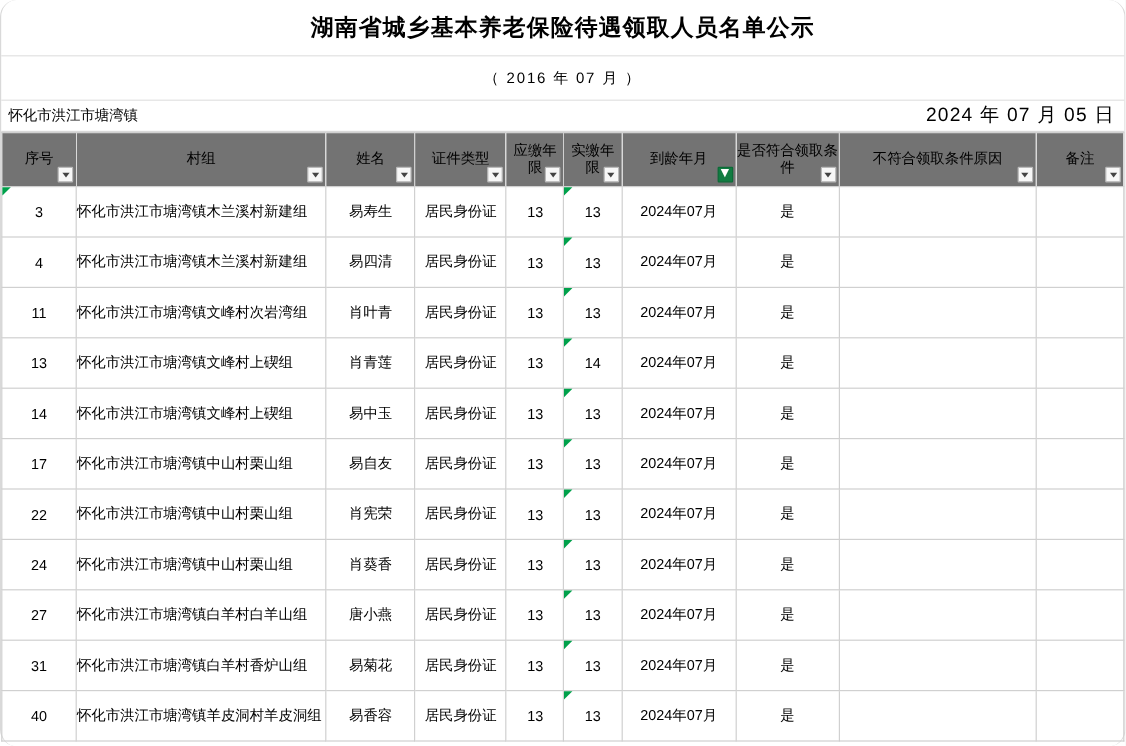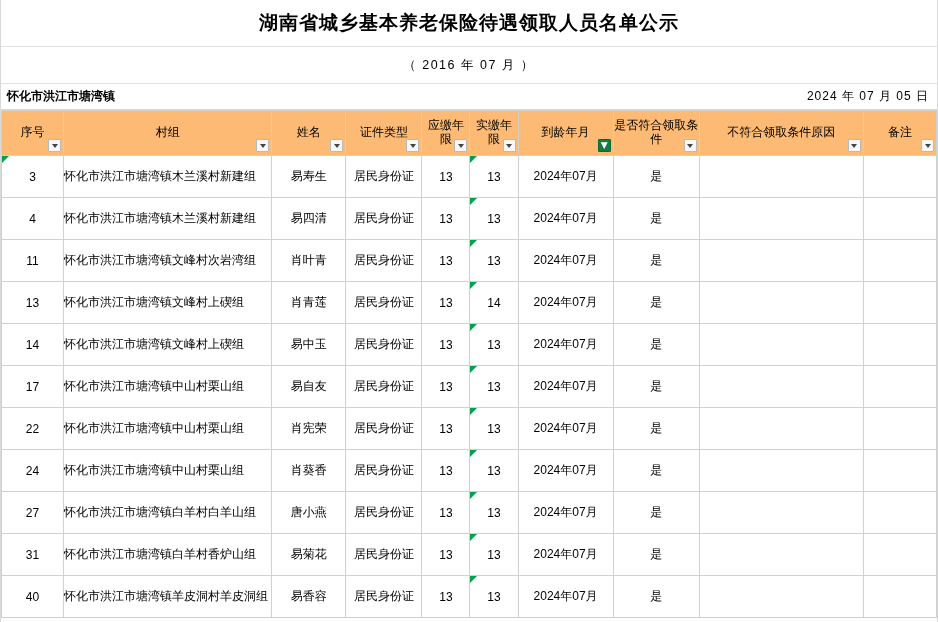--- a/index.html
+++ b/index.html
@@ -14,20 +14,21 @@
     color: #000000;
     overflow: hidden;
   }
   .sheet {
     width: 938px;
     height: 622px;
     position: relative;
     box-sizing: border-box;
     border-left: 1px solid #d9d9d9;
     border-right: 1px solid #d9d9d9;
+    border-radius: 14px;
   }
   .title-row {
     height: 46px;
     display: flex;
     align-items: center;
     justify-content: center;
     border-bottom: 1px solid #e2e2e2;
   }
   .title-text {
     font-size: 19px;
@@ -49,43 +50,43 @@
     height: 26px;
     display: flex;
     align-items: center;
     justify-content: space-between;
     border-bottom: 1px solid #d9d9d9;
     padding: 0 8px 0 6px;
     box-sizing: border-box;
   }
   .meta-left {
     font-size: 12px;
-    font-weight: bold;
+    font-weight: normal;
   }
   .meta-right {
-    font-size: 12px;
+    font-size: 16px;
     letter-spacing: 1px;
   }
   table.grid {
     border-collapse: collapse;
     width: 936px;
     table-layout: fixed;
   }
   table.grid td, table.grid th {
     border: 1px solid #d0d0d0;
     font-size: 12px;
     font-weight: normal;
     padding: 0;
     vertical-align: middle;
   }
   thead td {
     height: 44px;
     text-align: center;
     position: relative;
-    background: #fdba74;
+    background: #737373;
     font-size: 12.5px;
     font-weight: bold;
     padding: 2px 14px 2px 3px;
     line-height: 1.15;
   }
   .filter-btn {
     position: absolute;
     right: 2px;
     bottom: 3px;
     width: 13px;

